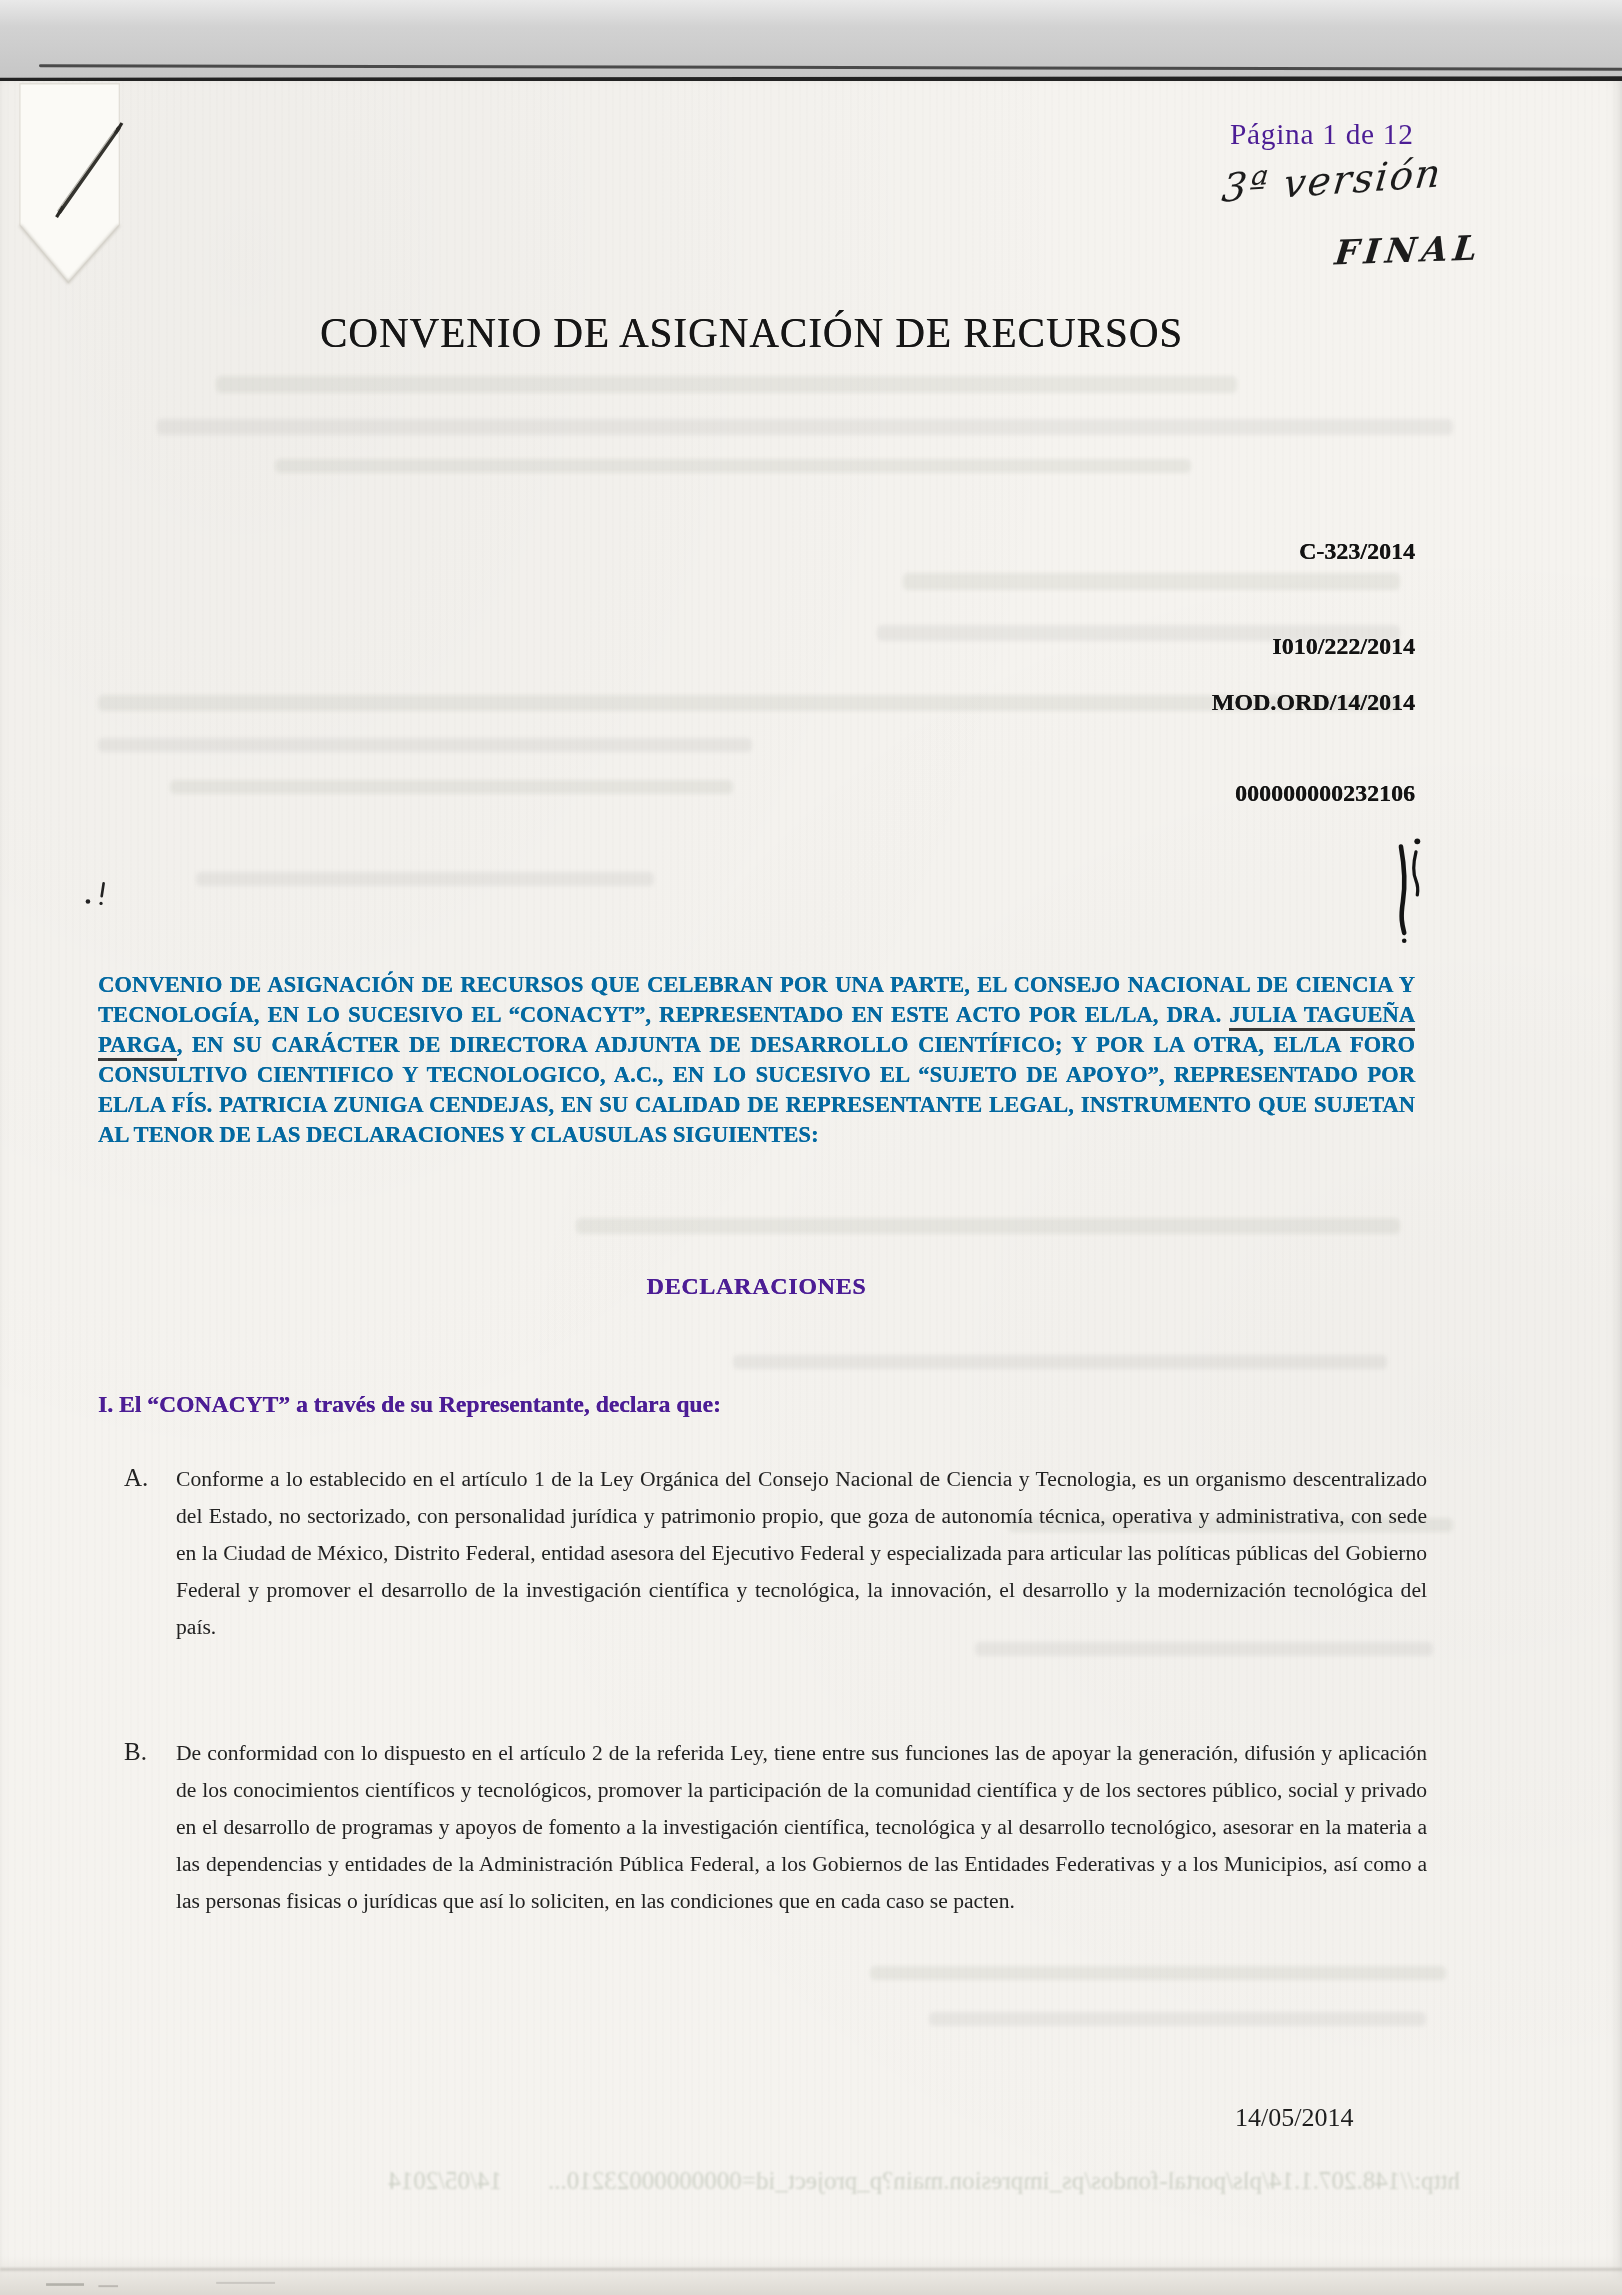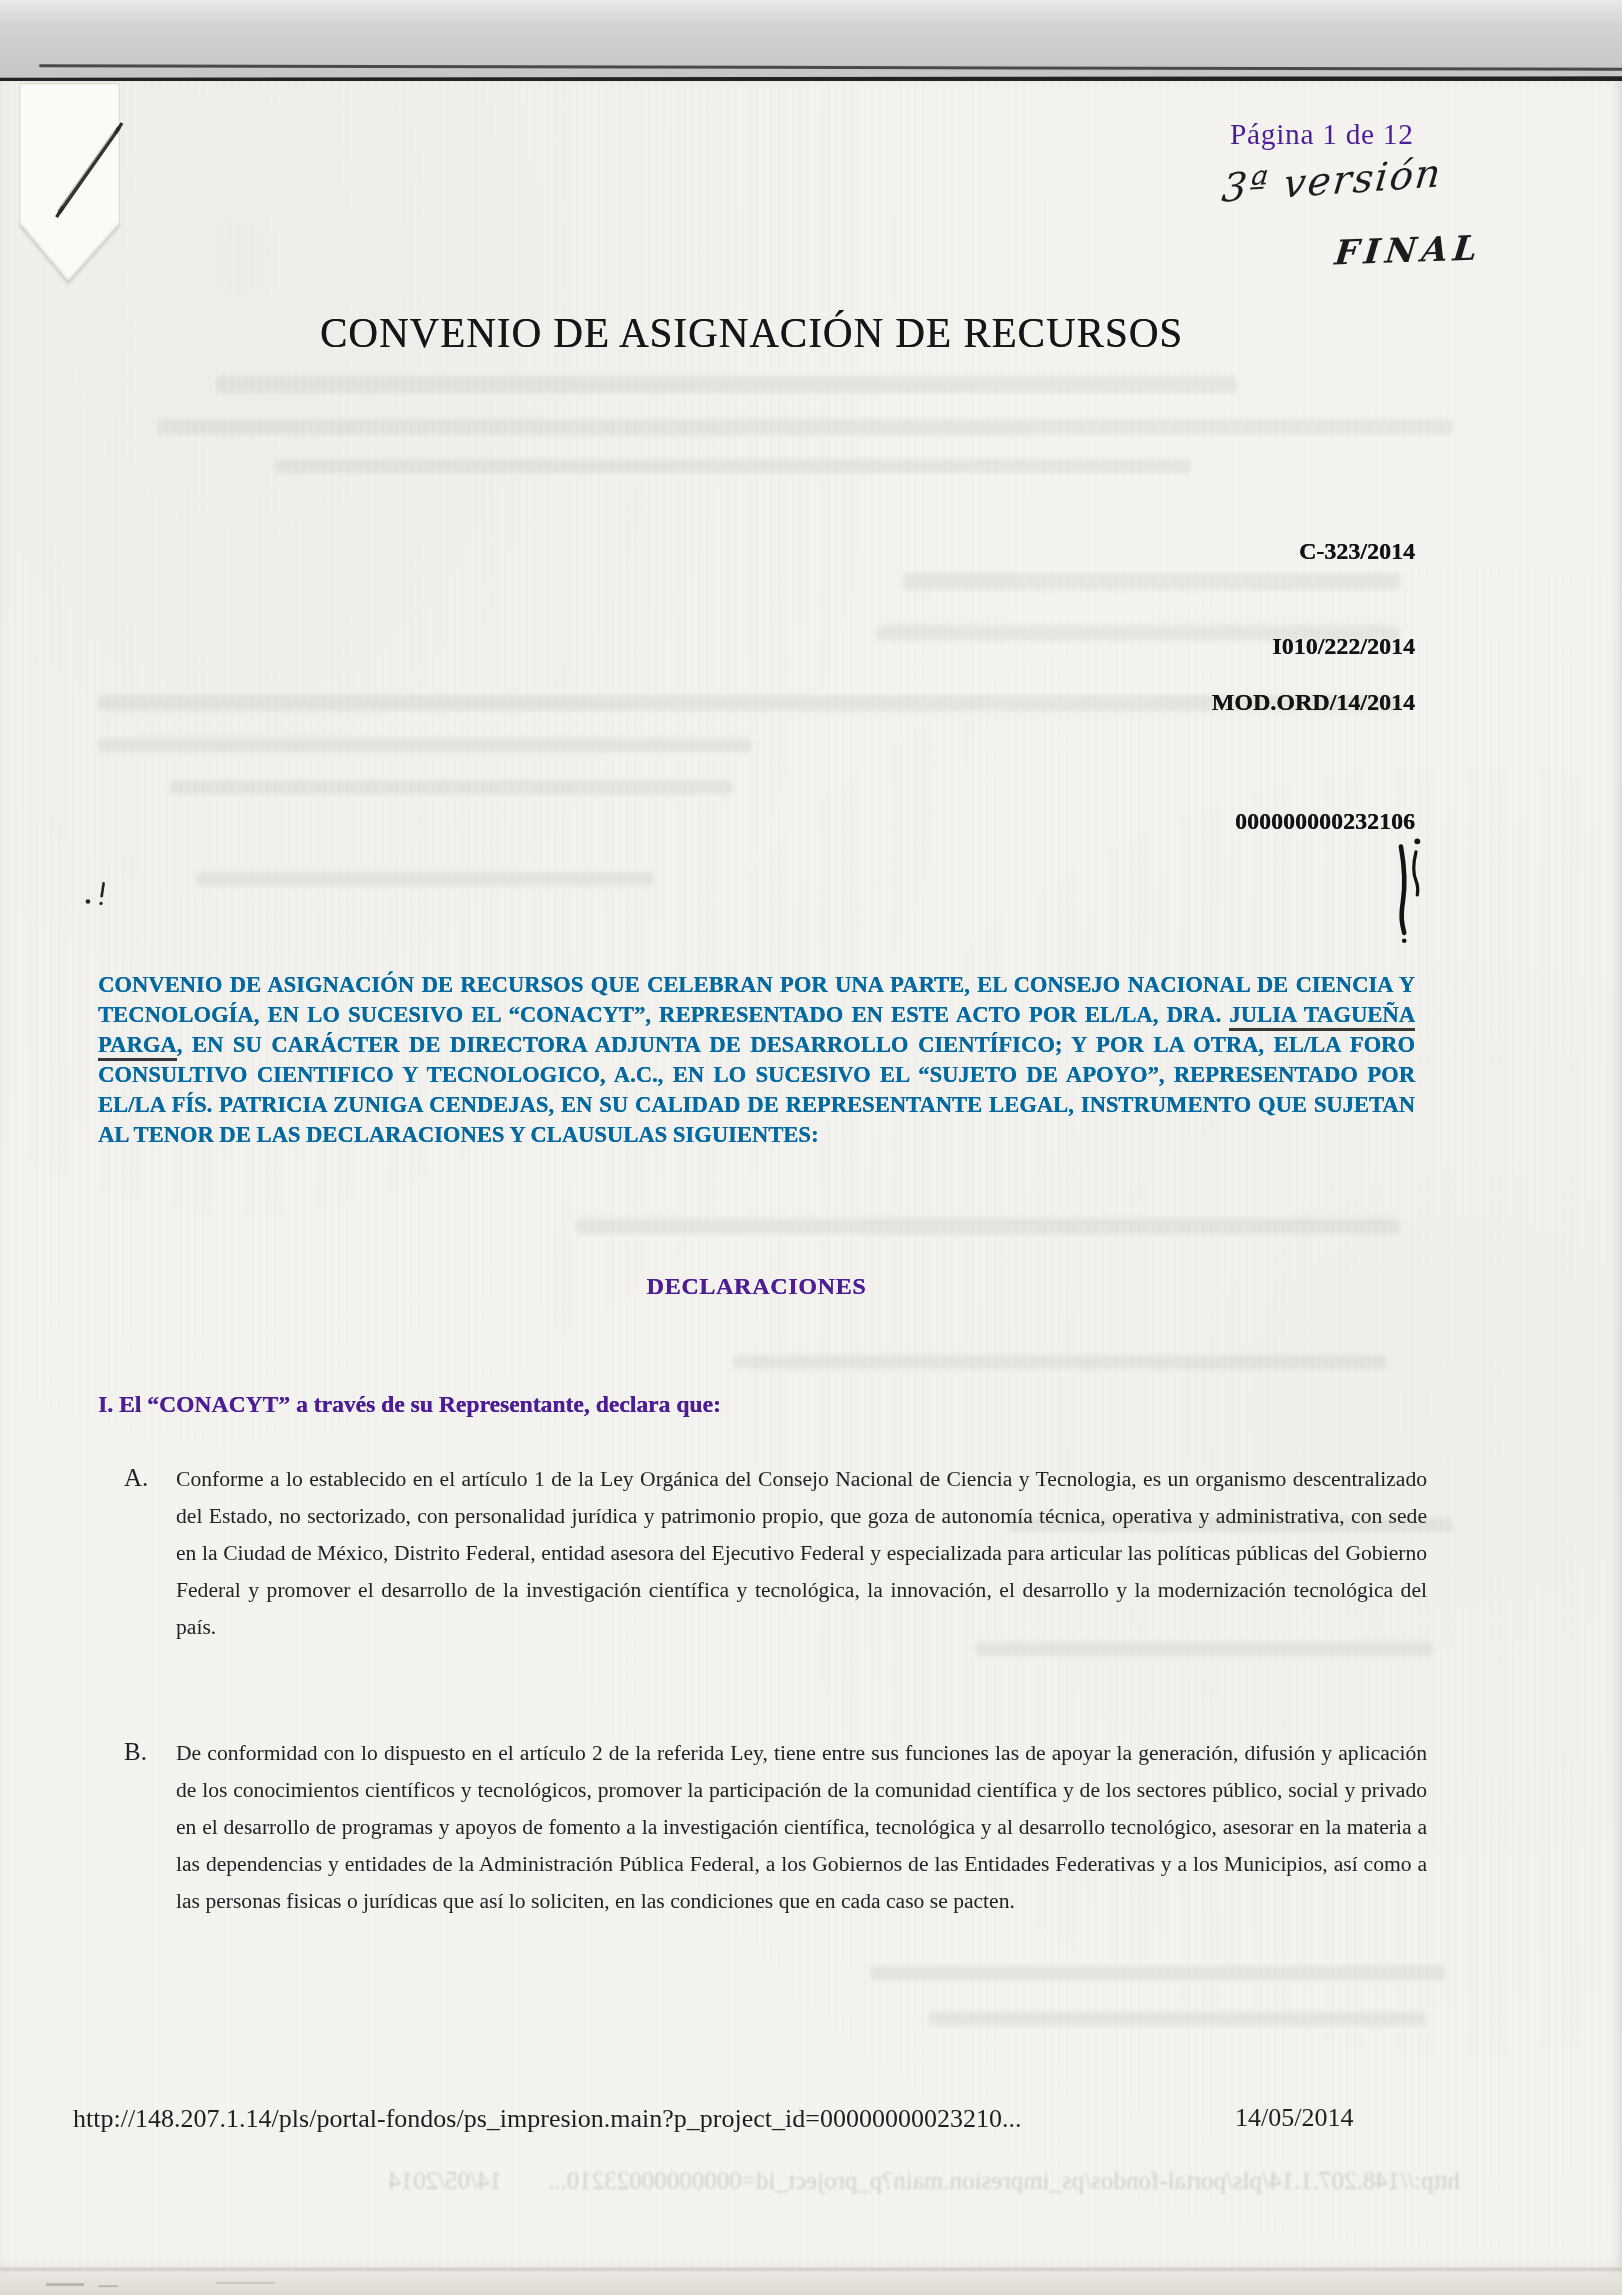--- a/index.html
+++ b/index.html
@@ -57,21 +57,21 @@
     text-shadow:0.3px 0 0 currentColor;
   }
   .code-line{
     position:absolute;right:208px;font-weight:bold;font-size:24px;color:#131313;
     text-shadow:0.2px 0 0 currentColor;white-space:nowrap;
   }
   .code-0{top:538px;}
   .code-1{top:601px;margin-top:32px;}
   .code-2{top:664px;margin-top:25px;}
   .code-3{top:721px;font-size:23.6px;}
-  .code-4{top:780px;margin-top:28px;}
+  .code-4{top:780px;}
 
   .intro{
     position:absolute;left:98px;top:950px;width:1317px;
     font-weight:bold;font-size:22.6px;line-height:30px;
     text-align:justify;color:#0369a1;text-shadow:0.2px 0 0 currentColor;margin-top:20px;
   }
   .underlined-name{
     border-bottom:3.9px solid rgba(35,35,35,0.9);
     padding-bottom:0.7px;
   }
@@ -176,21 +176,20 @@
   <div class="clause clause-a">
     <span class="clause-letter">A.</span>
     <span>Conforme a lo establecido en el artículo 1 de la Ley Orgánica del Consejo Nacional de Ciencia y Tecnologia, es un organismo descentralizado del Estado, no sectorizado, con personalidad jurídica y patrimonio propio, que goza de autonomía técnica, operativa y administrativa, con sede en la Ciudad de México, Distrito Federal, entidad asesora del Ejecutivo Federal y especializada para articular las políticas públicas del Gobierno Federal y promover el desarrollo de la investigación científica y tecnológica, la innovación, el desarrollo y la modernización tecnológica del país.</span>
   </div>
 
   <div class="clause clause-b">
     <span class="clause-letter">B.</span>
     <span>De conformidad con lo dispuesto en el artículo 2 de la referida Ley, tiene entre sus funciones las de apoyar la generación, difusión y aplicación de los conocimientos científicos y tecnológicos, promover la participación de la comunidad científica y de los sectores público, social y privado en el desarrollo de programas y apoyos de fomento a la investigación científica, tecnológica y al desarrollo tecnológico, asesorar en la materia a las dependencias y entidades de la Administración Pública Federal, a los Gobiernos de las Entidades Federativas y a los Municipios, así como a las personas fisicas o jurídicas que así lo soliciten, en las condiciones que en cada caso se pacten.</span>
   </div>
 
-  <div class="footer-url">http://148.207.1.14/pls/portal-fondos/ps_impresion.main?p_project_id=00000000023210...</div>
   <div class="footer-date">14/05/2014</div>
 
   <div class="bleed-url"><span>http://148.207.1.14/pls/portal-fondos/ps_impresion.main?p_project_id=00000000023210...</span><span class="bd">14/05/2014</span></div>
 
   <div class="bottom-line"></div>
   <div class="bottom-shade"></div>
 
   <svg class="marks" width="1623" height="2295" viewBox="0 0 2480 3508">
     <defs>
       <filter id="soft" x="-20%" y="-20%" width="140%" height="140%">

